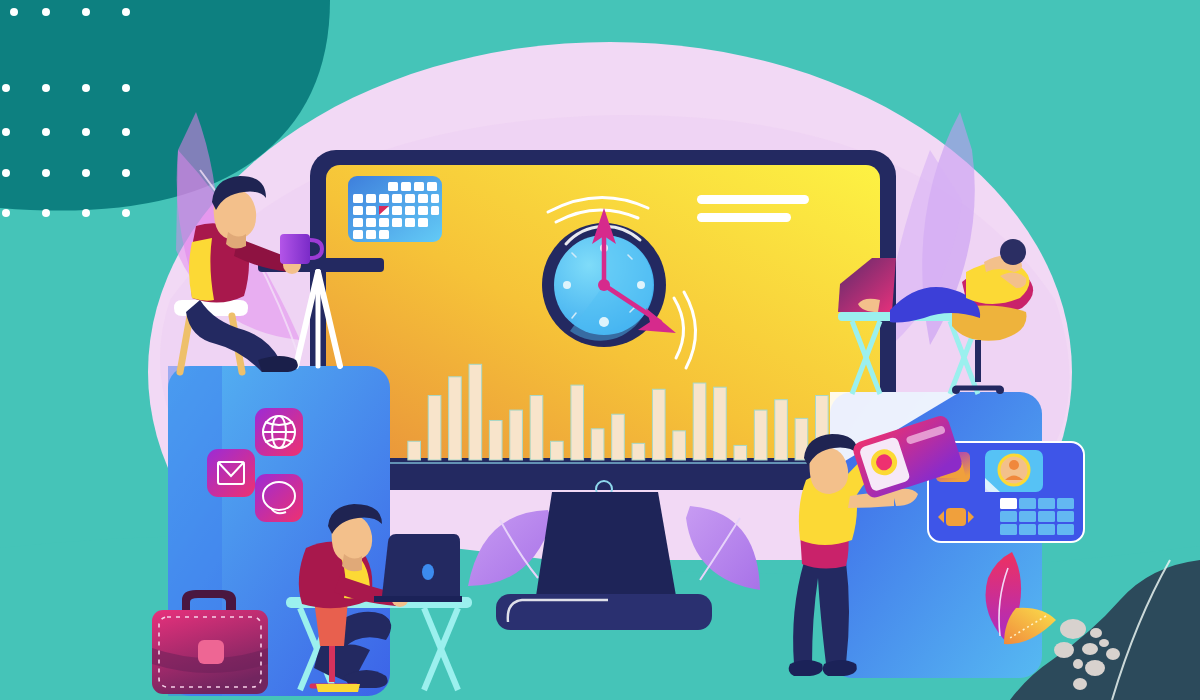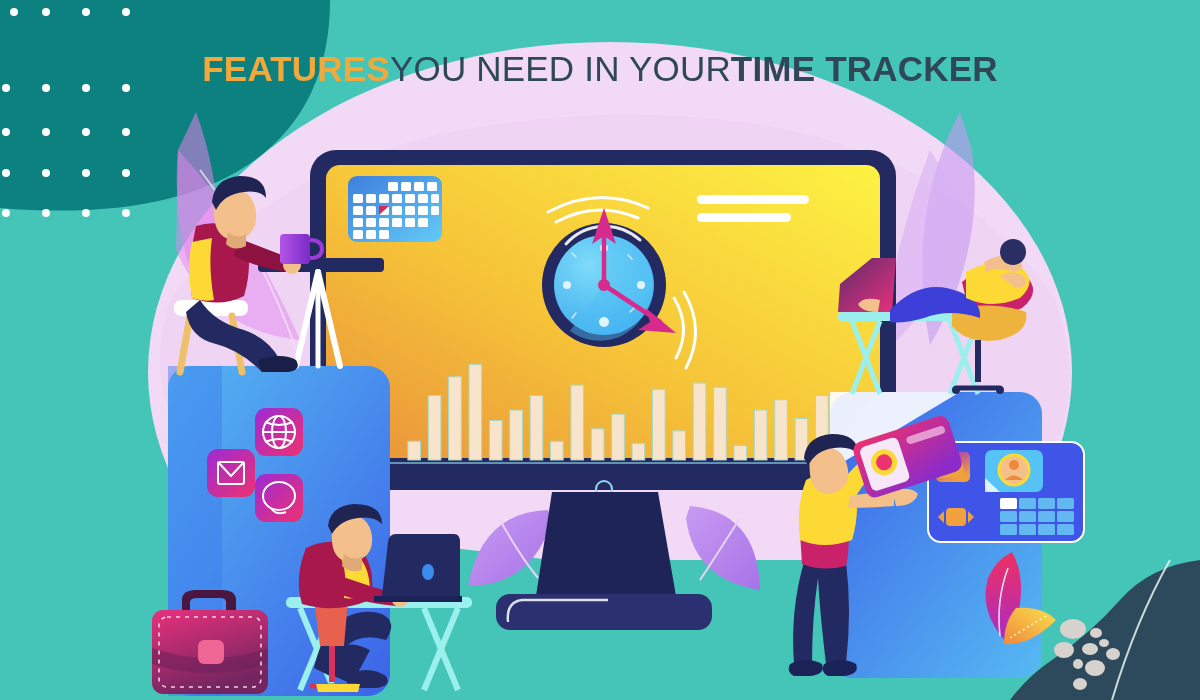--- a/index.html
+++ b/index.html
@@ -418,17 +418,14 @@
           <ellipse cx="1078" cy="664" rx="5" ry="5"></ellipse>
           <ellipse cx="1095" cy="668" rx="10" ry="8"></ellipse>
           <ellipse cx="1080" cy="684" rx="7" ry="6"></ellipse>
         </g>
       </g>
 
       <path d="M1160,0 H1200 V560 H1160 Z" fill="#45C4B8" opacity="0"></path>
     </g>
   </svg>
 
-  <div class="headline">
-    <span class="hl-a" style="color: rgb(242, 169, 59);">FEATURES</span><span class="hl-b" style="color: rgb(47, 72, 88);"> YOU NEED IN YOUR </span><span class="hl-c" style="color: rgb(47, 72, 88);">TIME TRACKER</span>
-  </div>
 
 </div>
 
 </body></html>

